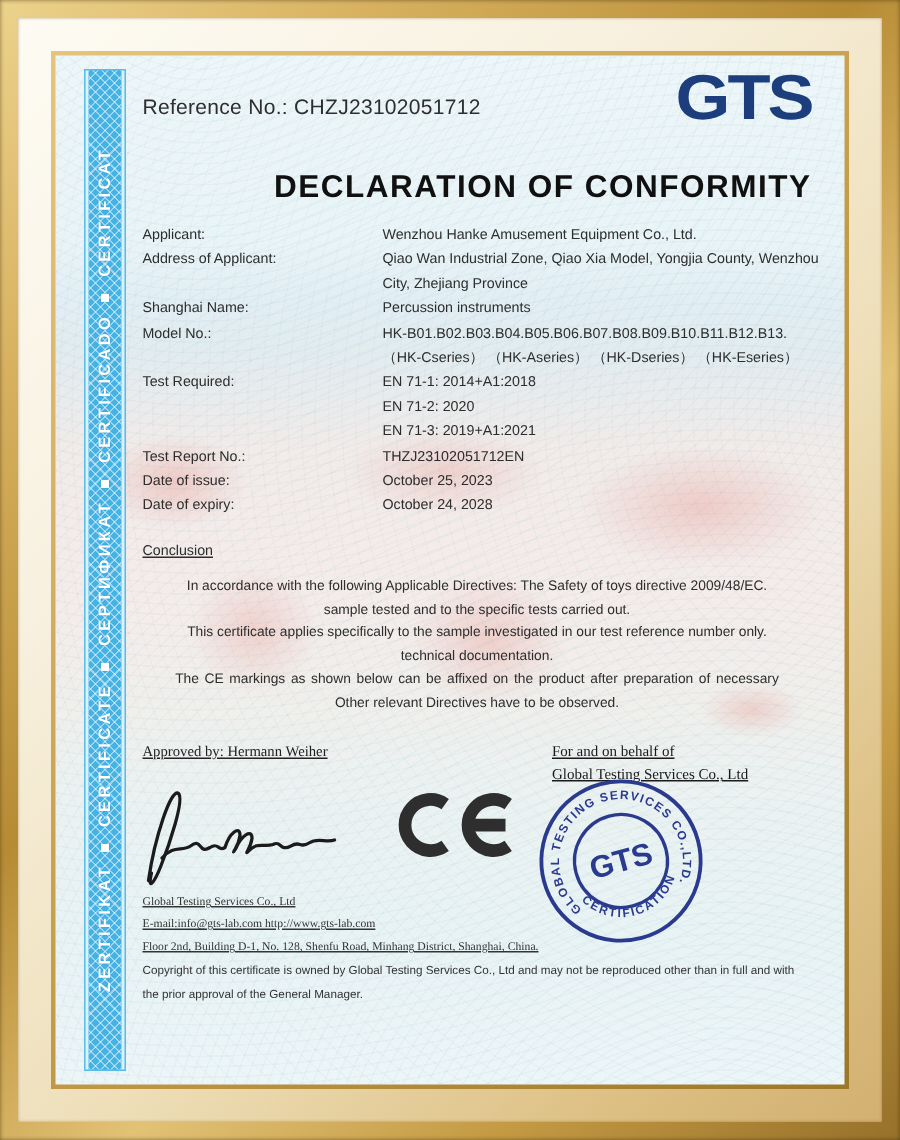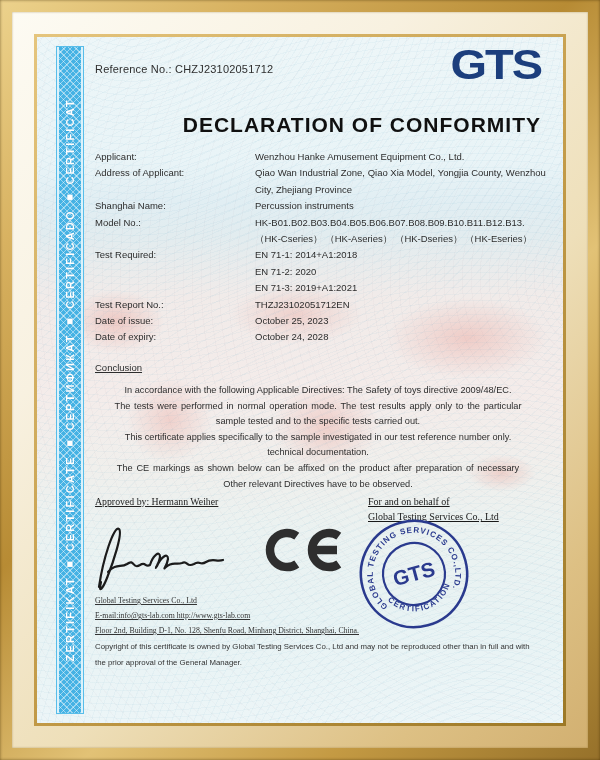--- a/index.html
+++ b/index.html
@@ -51,21 +51,21 @@
     border-left:2px solid #dcf2fb;border-right:2px solid #dcf2fb;
     box-shadow:0 0 0 1px #58bde9;
     display:flex;align-items:center;justify-content:center;
   }
   .band-text{
     writing-mode:vertical-rl;transform:rotate(180deg);
     color:#fff;font-weight:bold;font-size:11px;letter-spacing:2.2px;white-space:nowrap;
     text-shadow:0 0 1px rgba(30,130,185,.75);
   }
   .content{position:absolute;left:50px;right:22px;top:0;bottom:0;}
-  .refno{position:absolute;top:26px;left:8px;font-size:11px;color:#2e2e2e;letter-spacing:.2px;}
+  .refno{position:absolute;top:26px;left:8px;font-size:14px;color:#2e2e2e;letter-spacing:.2px;}
   .gts-logo{
     position:absolute;top:4px;right:0;
     font-size:47px;font-weight:900;color:#1c3e7d;letter-spacing:-2px;
     transform:scaleY(.9);line-height:1;
   }
   .title{position:absolute;top:76px;left:0;right:0;text-align:right;
     font-size:21px;font-weight:bold;letter-spacing:1px;color:#101010;}
   .fields{position:absolute;top:112px;left:8px;right:0;font-size:9.5px;color:#2d2d2d;}
   .frow{display:flex;height:16.4px;line-height:16.4px;gap:30px;}
   .flabel{width:130px;flex:none;}
@@ -153,21 +153,20 @@
               </div>
          <div class="frow">
                 <span class="flabel">Date of expiry:</span>
                 <span class="fvalue">October 24, 2028</span>
               </div>
        </div>
 
        <div class="conclusion-h">Conclusion</div>
        <div class="conclusion">
          <div class="cline">In accordance with the following Applicable Directives: The Safety of toys directive 2009/48/EC.</div>
-         <div class="cline jl">The tests were performed in normal operation mode. The test results apply only to the particular</div>
          <div class="cline">sample tested and to the specific tests carried out.</div>
          <div class="cline">This certificate applies specifically to the sample investigated in our test reference number only.</div>
          <div class="cline">technical documentation.</div>
          <div class="cline jl">The CE markings as shown below can be affixed on the product after preparation of necessary</div>
          <div class="cline">Other relevant Directives have to be observed.</div>
        </div>
 
        <div class="approved serif">Approved by: Hermann Weiher</div>
 
        <div class="behalf serif">

